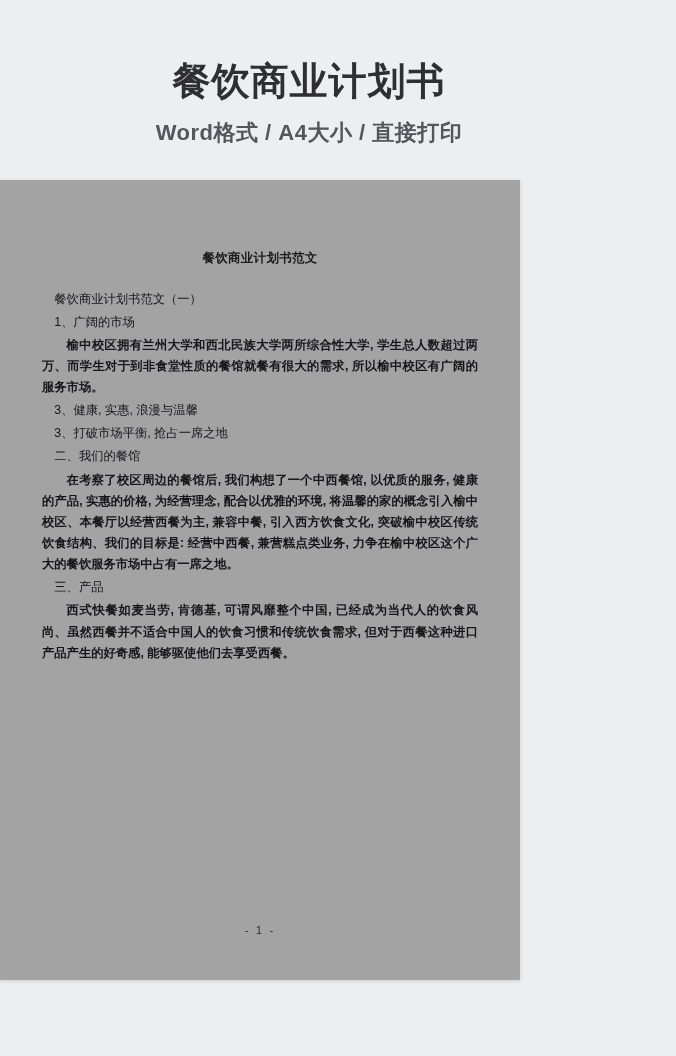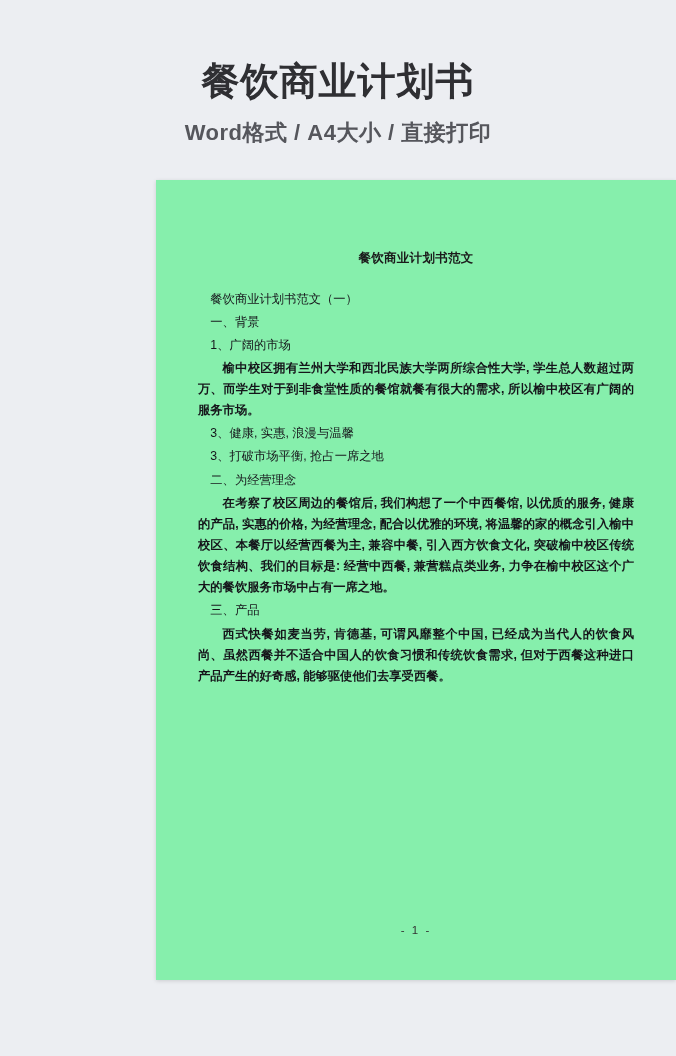--- a/index.html
+++ b/index.html
@@ -7,26 +7,26 @@
     padding: 0;
   }
   body {
     width: 676px;
     height: 1056px;
     background: #eceef2;
     font-family: "Liberation Sans", sans-serif;
     overflow: hidden;
   }
   .page-wrap {
-    width: 676px;
+    width: 618px;
     height: 1056px;
     position: relative;
     display: flex;
     flex-direction: column;
-    align-items: flex-end;
+    align-items: flex-start;
   }
   .header {
     width: 100%;
     text-align: center;
     padding-top: 58px;
     box-sizing: border-box;
   }
   .header-title {
     font-size: 38px;
     font-weight: bold;
@@ -38,21 +38,21 @@
   .header-subtitle {
     font-size: 22px;
     color: #55565c;
     margin-top: 12px;
     letter-spacing: 0.5px;
     font-weight: bold;
   }
   .doc-sheet {
     width: 520px;
     height: 800px;
-    background: #86efac;
+    background: #a3a3a3;
     margin-top: 32px;
     box-shadow: 0 1px 4px rgba(0,0,0,0.14);
     position: relative;
     box-sizing: border-box;
     padding: 70px 42px 0 42px;
     overflow: hidden;
   }
   .doc-title {
     text-align: center;
     font-size: 12.5px;
@@ -94,26 +94,25 @@
 
   <div class="header">
     <div class="header-title">餐饮商业计划书</div>
     <div class="header-subtitle">Word格式 / A4大小 / 直接打印</div>
   </div>
 
   <div class="doc-sheet">
     <div class="doc-title">餐饮商业计划书范文</div>
     <div class="doc-body">
         <p class="indent1">餐饮商业计划书范文（一）</p>
-        <p class="indent1">一、背景</p>
         <p class="indent1">1、广阔的市场</p>
         <p class="indent2">榆中校区拥有兰州大学和西北民族大学两所综合性大学, 学生总人数超过两万、而学生对于到非食堂性质的餐馆就餐有很大的需求, 所以榆中校区有广阔的服务市场。</p>
         <p class="indent1">3、健康, 实惠, 浪漫与温馨</p>
         <p class="indent1">3、打破市场平衡, 抢占一席之地</p>
-        <p class="indent1">二、为经营理念</p>
+        <p class="indent1">二、我们的餐馆</p>
         <p class="indent2">在考察了校区周边的餐馆后, 我们构想了一个中西餐馆, 以优质的服务, 健康的产品, 实惠的价格, 为经营理念, 配合以优雅的环境, 将温馨的家的概念引入榆中校区、本餐厅以经营西餐为主, 兼容中餐, 引入西方饮食文化, 突破榆中校区传统饮食结构、我们的目标是: 经营中西餐, 兼营糕点类业务, 力争在榆中校区这个广大的餐饮服务市场中占有一席之地。</p>
         <p class="indent1">三、产品</p>
         <p class="indent2">西式快餐如麦当劳, 肯德基, 可谓风靡整个中国, 已经成为当代人的饮食风尚、虽然西餐并不适合中国人的饮食习惯和传统饮食需求, 但对于西餐这种进口产品产生的好奇感, 能够驱使他们去享受西餐。</p>
       </div>
     <div class="page-number">- 1 -</div>
   </div>
 
 </div>
 
 </body></html>

